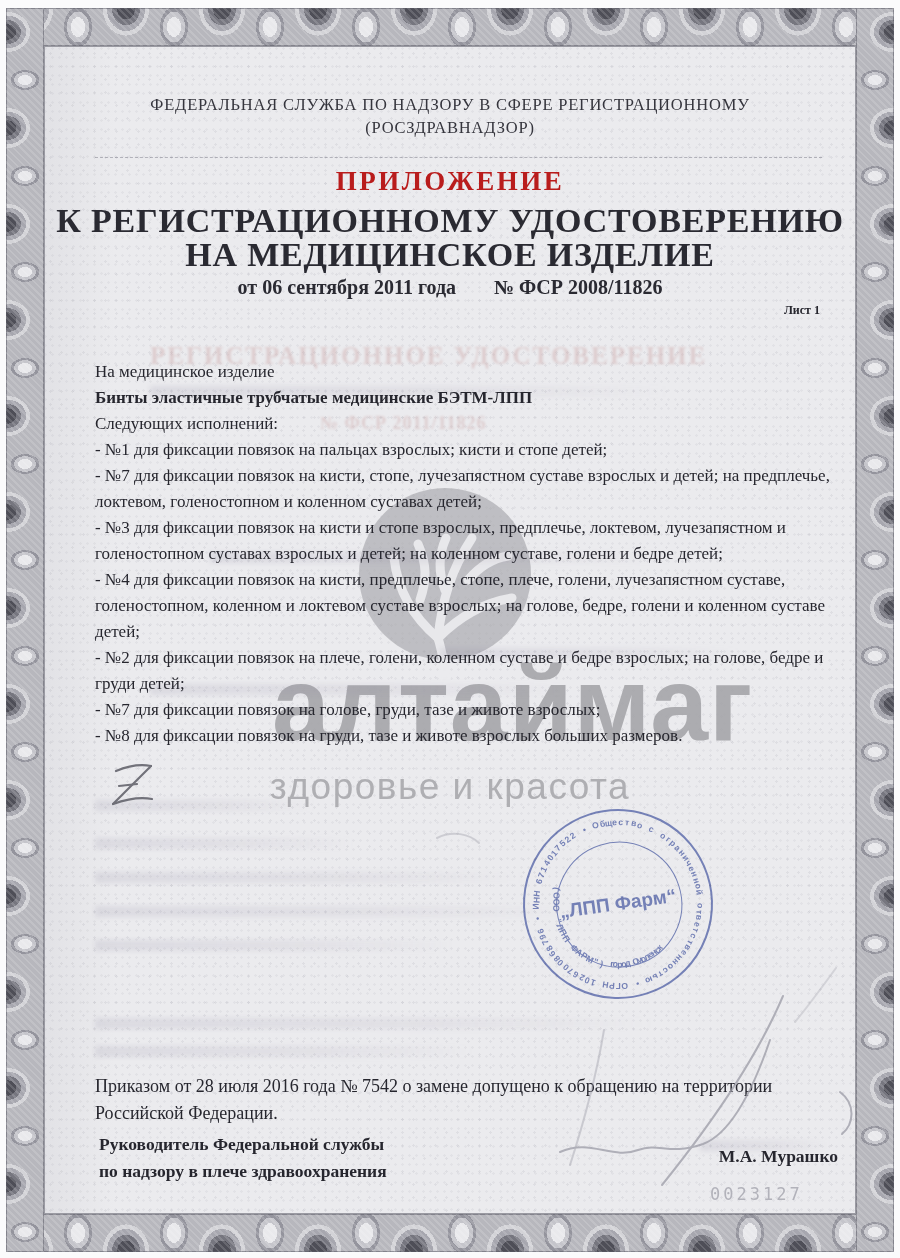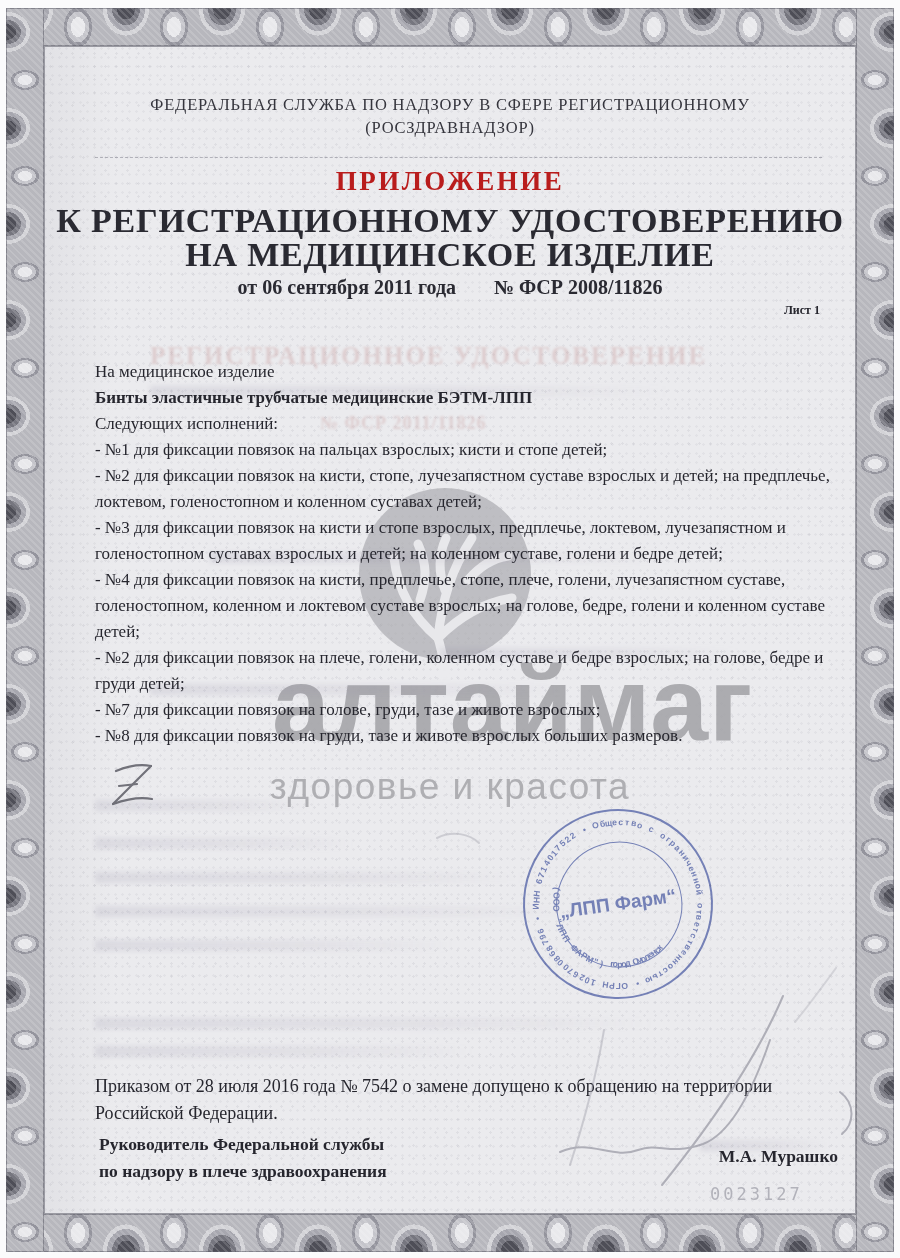--- a/index.html
+++ b/index.html
@@ -138,21 +138,21 @@
   <div class="abs center dateline" style="top:276px;">
     <span>от 06 сентября 2011 года</span><span class="gap"></span><span>№  ФСР 2008/11826</span>
   </div>
   <div class="abs sheet" style="right:80px;top:303px;z-index:3;">Лист 1</div>
 
   <div class="abs bodytext">
     <p>На медицинское изделие</p>
     <p class="b">Бинты эластичные трубчатые медицинские БЭТМ-ЛПП</p>
     <p>Следующих исполнений:</p>
     <p>- №1 для фиксации повязок на пальцах взрослых; кисти и стопе детей;</p>
-    <p>- №2 для фиксации повязок на кисти, стопе, лучезапястном суставе взрослых и детей; на предплечье, локтевом, голеностопном и коленном суставах детей;</p>
+    <p>- №7 для фиксации повязок на кисти, стопе, лучезапястном суставе взрослых и детей; на предплечье, локтевом, голеностопном и коленном суставах детей;</p>
     <p>- №3 для фиксации повязок на кисти и стопе взрослых, предплечье, локтевом, лучезапястном и голеностопном суставах взрослых и детей; на коленном суставе, голени и бедре детей;</p>
     <p>- №4 для фиксации повязок на кисти, предплечье, стопе, плече, голени, лучезапястном суставе, голеностопном, коленном и локтевом суставе взрослых; на голове, бедре, голени и коленном суставе детей;</p>
     <p>- №2 для фиксации повязок на плече, голени, коленном суставе и бедре взрослых; на голове, бедре и груди детей;</p>
     <p>- №7 для фиксации повязок на голове, груди, тазе и животе взрослых;</p>
     <p>- №8 для фиксации повязок на груди, тазе и животе взрослых больших размеров.</p>
   </div>
 
   <div class="abs stamp" id="stamp">
     <div class="ring-outer"></div>
     <div class="ring-inner"></div>

